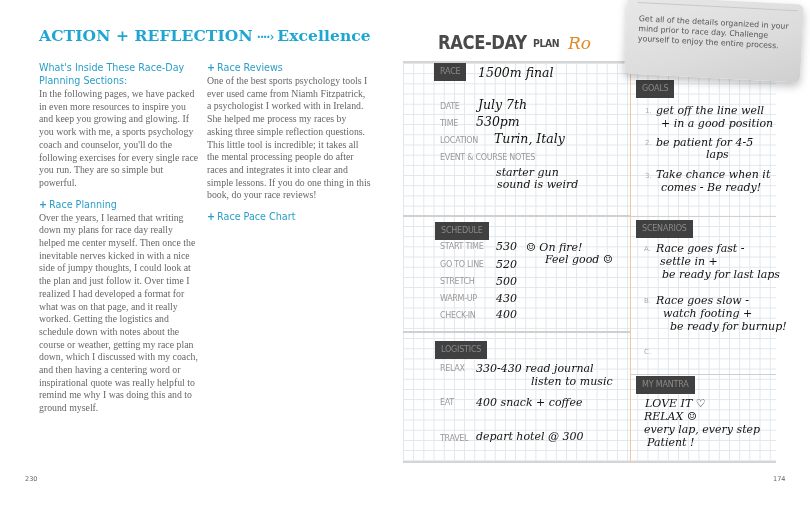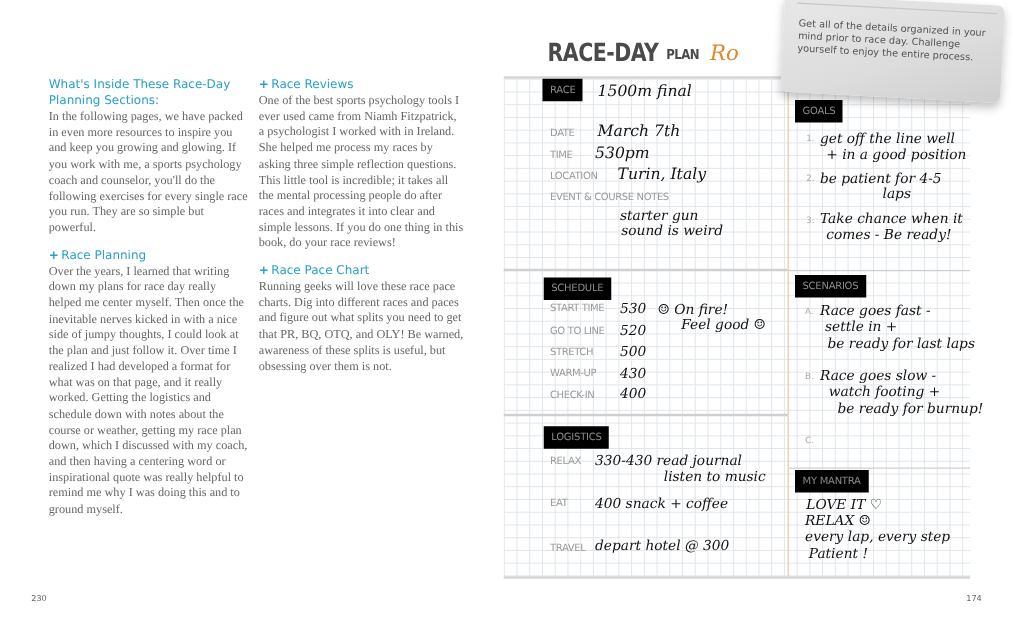--- a/index.html
+++ b/index.html
@@ -29,55 +29,57 @@
       background-image:
         linear-gradient(to right, #dfe6ec 1px, transparent 1px),
         linear-gradient(to bottom, #dfe6ec 1px, transparent 1px);
       background-size: 10.2px 10.2px;
       border-top: 2px solid #d5d5d5;
       border-bottom: 2px solid #d5d5d5;
     }
     .divider { position: absolute; left: 630px; top: 63px; width: 1px; height: 398px; background: #f0c9a0; }
     .hsep { position: absolute; height: 2px; background: #d0d0d0; }
 
-    .tag { position: absolute; background: #000000; font-family: "DejaVu Sans", sans-serif; font-size: 8px; color: #8a8a8a; padding: 4px 6px; line-height: 10px; letter-spacing: -0.2px; }
+    .tag { position: absolute; background: #404040; font-family: "DejaVu Sans", sans-serif; font-size: 8px; color: #8a8a8a; padding: 4px 6px; line-height: 10px; letter-spacing: -0.2px; }
     .lbl { position: absolute; font-family: "DejaVu Sans", sans-serif; font-size: 8px; color: #9a9a9a; letter-spacing: -0.3px; white-space: nowrap; }
     .hw { position: absolute; font-family: "DejaVu Serif", serif; font-style: italic; color: #111; font-size: 11px; white-space: nowrap; line-height: 13px; }
     .hw.big { font-size: 12.5px; }
     .num { position: absolute; font-family: "DejaVu Sans", sans-serif; font-size: 7px; color: #aaa; }
 
     .note { position: absolute; left: 626px; top: 0px; width: 176px; height: 78px; background: linear-gradient(160deg, #e8e8e8 0%, #dcdcdc 60%, #cfcfcf 100%);
       border-radius: 6px; transform: rotate(3deg); box-shadow: 0 4px 8px rgba(0,0,0,0.25); }
     .note .txt { position: absolute; left: 12px; top: 18px; width: 160px; font-family: "DejaVu Sans", sans-serif; font-size: 7.8px; color: #555; line-height: 10px; }
     .note .rule { position: absolute; left: 10px; right: 6px; top: 6px; height: 1px; background: #c8c8c8; }
   </style>
 </head>
 <body>
 
 <div class="left-page">
+  <div class="title">
+    <span>ACTION + REFLECTION</span><span class="arrow">····›</span><span>Excellence</span>
+  </div>
 
   <div class="col c1">
     <div class="block">
       <div class="h">What's Inside These Race-Day Planning Sections:</div>
       <div class="p">In the following pages, we have packed in even more resources to inspire you and keep you growing and glowing. If you work with me, a sports psychology coach and counselor, you'll do the following exercises for every single race you run. They are so simple but powerful.</div>
     </div>
     <div class="block">
       <div class="h"><span class="plus">+</span><span>Race Planning</span></div>
       <div class="p">Over the years, I learned that writing down my plans for race day really helped me center myself. Then once the inevitable nerves kicked in with a nice side of jumpy thoughts, I could look at the plan and just follow it. Over time I realized I had developed a format for what was on that page, and it really worked. Getting the logistics and schedule down with notes about the course or weather, getting my race plan down, which I discussed with my coach, and then having a centering word or inspirational quote was really helpful to remind me why I was doing this and to ground myself.</div>
     </div>
   </div>
 
   <div class="col c2">
     <div class="block">
       <div class="h"><span class="plus">+</span><span>Race Reviews</span></div>
       <div class="p">One of the best sports psychology tools I ever used came from Niamh Fitzpatrick, a psychologist I worked with in Ireland. She helped me process my races by asking three simple reflection questions. This little tool is incredible; it takes all the mental processing people do after races and integrates it into clear and simple lessons. If you do one thing in this book, do your race reviews!</div>
     </div>
     <div class="block">
       <div class="h"><span class="plus">+</span><span>Race Pace Chart</span></div>
-      <div class="p">Running geeks will love these race pace charts. Dig into different races and paces and figure out what splits you need to get that PR, BQ, OTQ, and OLY! Be warned, awareness of these splits is useful, but obsessing over them is not.</div>
     </div>
     <div class="block">
     </div>
   </div>
 
   <div class="pagenum" style="left:25px; top:475px;">230</div>
 </div>
 
 <div class="rp-title">
   <span class="big">RACE-DAY</span>
@@ -89,21 +91,21 @@
 <div class="divider"></div>
 <div class="hsep" style="left:403px; top:215px; width:227px;"></div>
 <div class="hsep" style="left:403px; top:331px; width:227px;"></div>
 <div class="hsep" style="left:631px; top:216px; width:145px; height:1px;"></div>
 <div class="hsep" style="left:631px; top:374px; width:145px; height:1px;"></div>
 
 <div class="tag" style="left:434px; top:63px;">RACE</div>
 <div class="hw big" style="left:478px; top:66px;">1500m final</div>
 
 <div class="lbl" style="left:440px; top:102px;">DATE</div>
-<div class="hw big" style="left:478px; top:98px;">March 7th</div>
+<div class="hw big" style="left:478px; top:98px;">July 7th</div>
 <div class="lbl" style="left:440px; top:119px;">TIME</div>
 <div class="hw big" style="left:476px; top:115px;">530pm</div>
 <div class="lbl" style="left:440px; top:136px;">LOCATION</div>
 <div class="hw big" style="left:494px; top:132px;font-style:italic;">Turin, Italy</div>
 <div class="lbl" style="left:440px; top:153px;">EVENT &amp; COURSE NOTES</div>
 <div class="hw" style="left:496px; top:166px;">starter gun</div>
 <div class="hw" style="left:497px; top:178px;">sound is weird</div>
 
 <div class="tag" style="left:435px; top:222px;">SCHEDULE</div>
 <div class="lbl" style="left:440px; top:242px;">START TIME</div>

